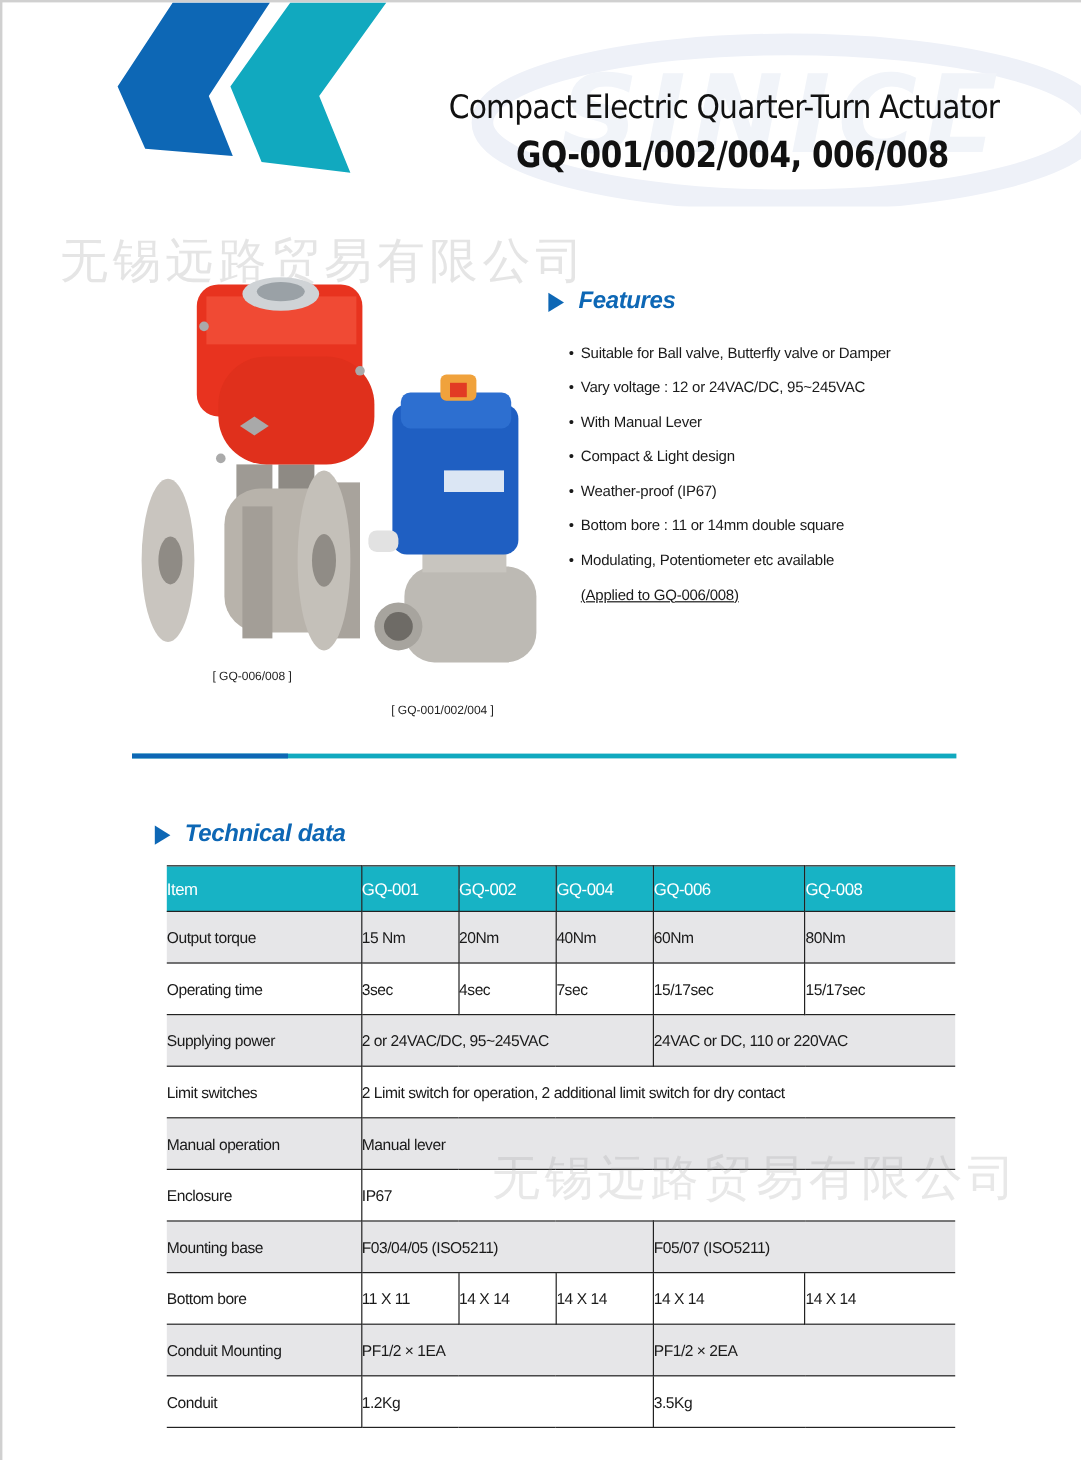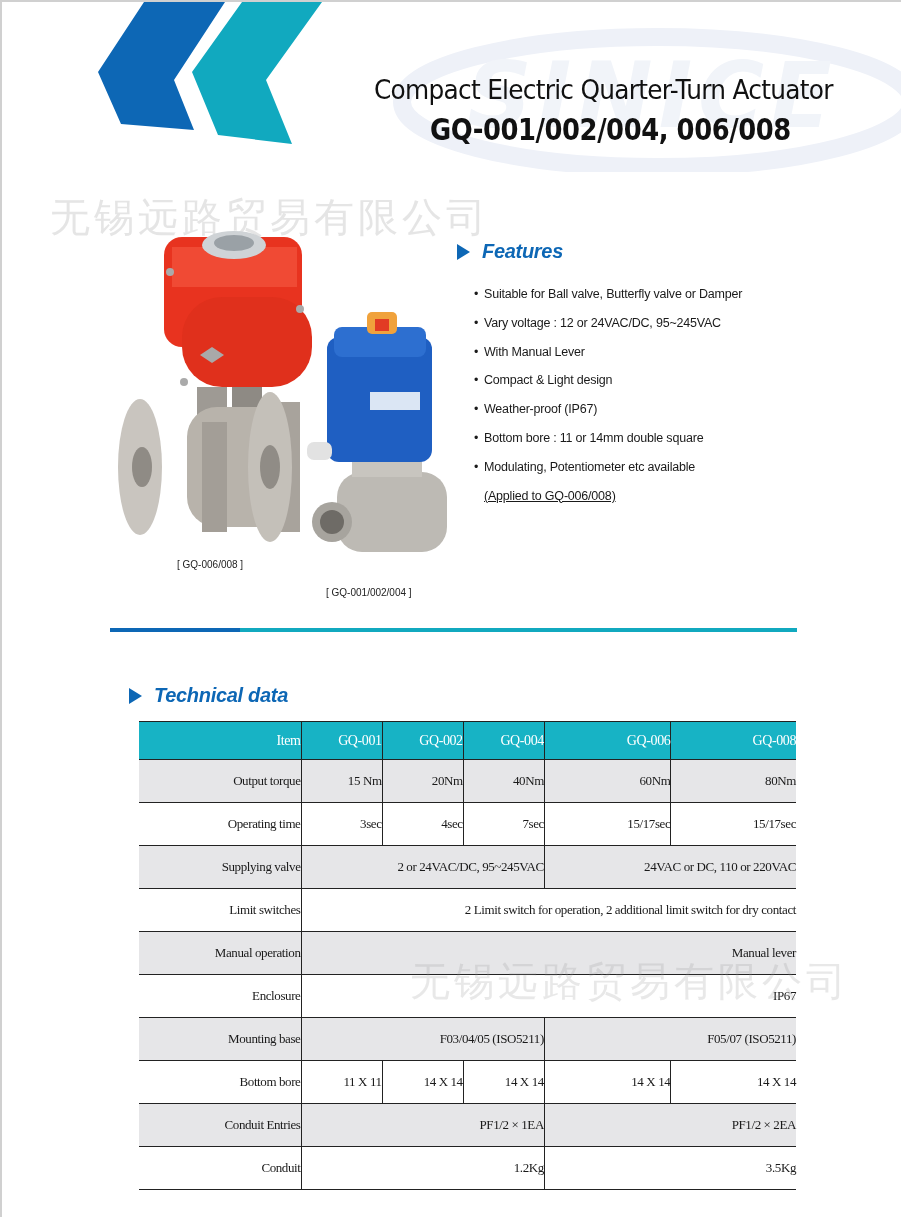--- a/index.html
+++ b/index.html
@@ -33,21 +33,21 @@
   .features li .b { display: inline-block; width: 10px; }
   .features li.cont { padding-left: 10px; text-decoration: underline; }
 
   .divider { position: absolute; left: 108px; top: 626px; width: 687px; height: 4px; background: #11a9bf; }
   .divider .dark { position: absolute; left: 0; top: 0; width: 130px; height: 4px; background: #0d67b5; }
 
   .tech-head { left: 127px; top: 682px; }
 
   
   table.spec { position: absolute; left: 137px; top: 719px; width: 657px; border-collapse: collapse; font-size: 13px; letter-spacing: -0.4px; }
-  table.spec td, table.spec th { height: 43px; text-align: right; vertical-align: middle; border-top: 1.5px solid #222; border-bottom: 1.5px solid #222; border-left: 1px solid #222; border-right: 1px solid #222; font-weight: normal; color: #1a1a1a; font-family: Liberation Serif, serif; }
+  table.spec td, table.spec th { height: 43px; text-align: left; vertical-align: middle; border-top: 1.5px solid #222; border-bottom: 1.5px solid #222; border-left: 1px solid #222; border-right: 1px solid #222; font-weight: normal; color: #1a1a1a; }
   table.spec tr td:first-child, table.spec tr th:first-child { border-left: none; }
   table.spec tr td:last-child, table.spec tr th:last-child { border-right: none; }
   table.spec th { background: #17b3c5; color: #ffffff; height: 38px; font-size: 14px; }
   table.spec tr.g td { background: #e6e6e8; }
   table.spec td.item { width: 162px; }
 </style>
 </head>
 <body>
 
 <div class="page">
@@ -150,21 +150,21 @@
     </tr>
     <tr>
       <td class="item">Operating time</td>
       <td>3sec</td>
       <td>4sec</td>
       <td>7sec</td>
       <td>15/17sec</td>
       <td>15/17sec</td>
     </tr>
     <tr class="g">
-      <td class="item">Supplying valve</td>
+      <td class="item">Supplying power</td>
       <td colspan="3">2 or 24VAC/DC, 95~245VAC</td>
       <td colspan="2">24VAC or DC, 110 or 220VAC</td>
     </tr>
     <tr>
       <td class="item">Limit switches</td>
       <td colspan="5">2 Limit switch for operation, 2 additional limit switch for dry contact</td>
     </tr>
     <tr class="g">
       <td class="item">Manual operation</td>
       <td colspan="5">Manual lever</td>
@@ -180,21 +180,21 @@
     </tr>
     <tr>
       <td class="item">Bottom bore</td>
       <td>11 X 11</td>
       <td>14 X 14</td>
       <td>14 X 14</td>
       <td>14 X 14</td>
       <td>14 X 14</td>
     </tr>
     <tr class="g">
-      <td class="item">Conduit Entries</td>
+      <td class="item">Conduit Mounting</td>
       <td colspan="3">PF1/2 × 1EA</td>
       <td colspan="2">PF1/2 × 2EA</td>
     </tr>
     <tr>
       <td class="item">Conduit</td>
       <td colspan="3">1.2Kg</td>
       <td colspan="2">3.5Kg</td>
     </tr>
   </tbody>
     </table>

